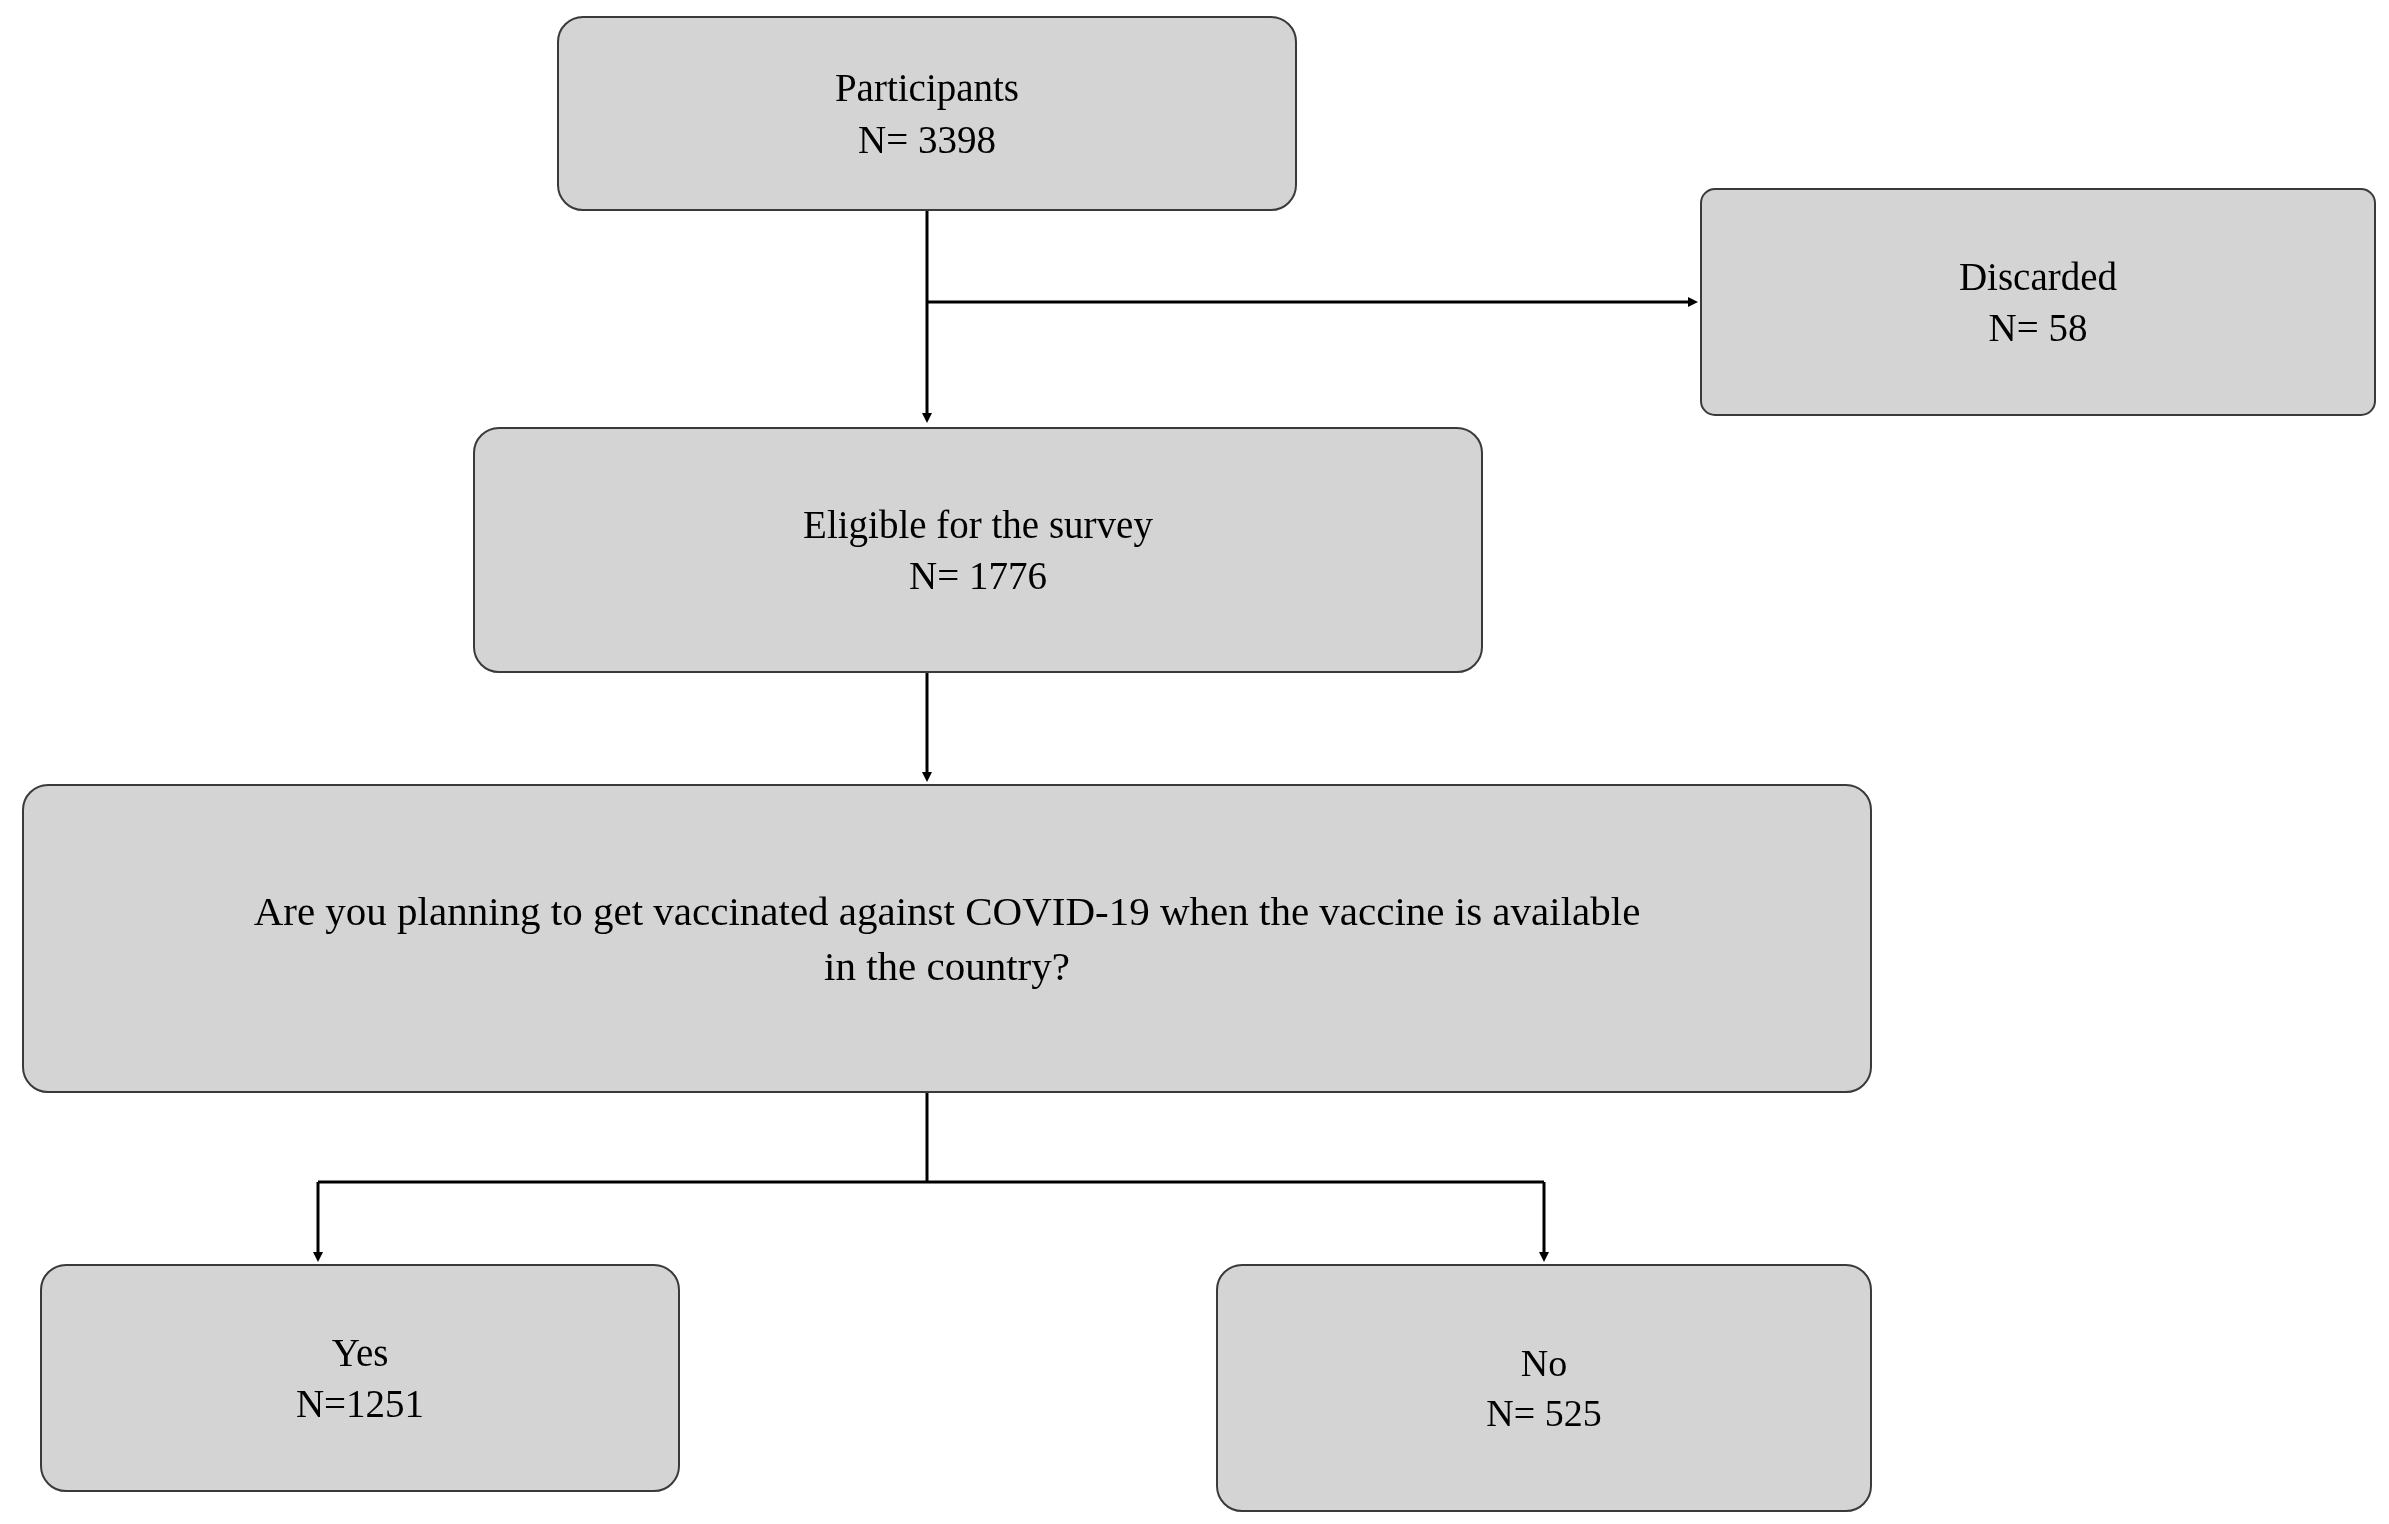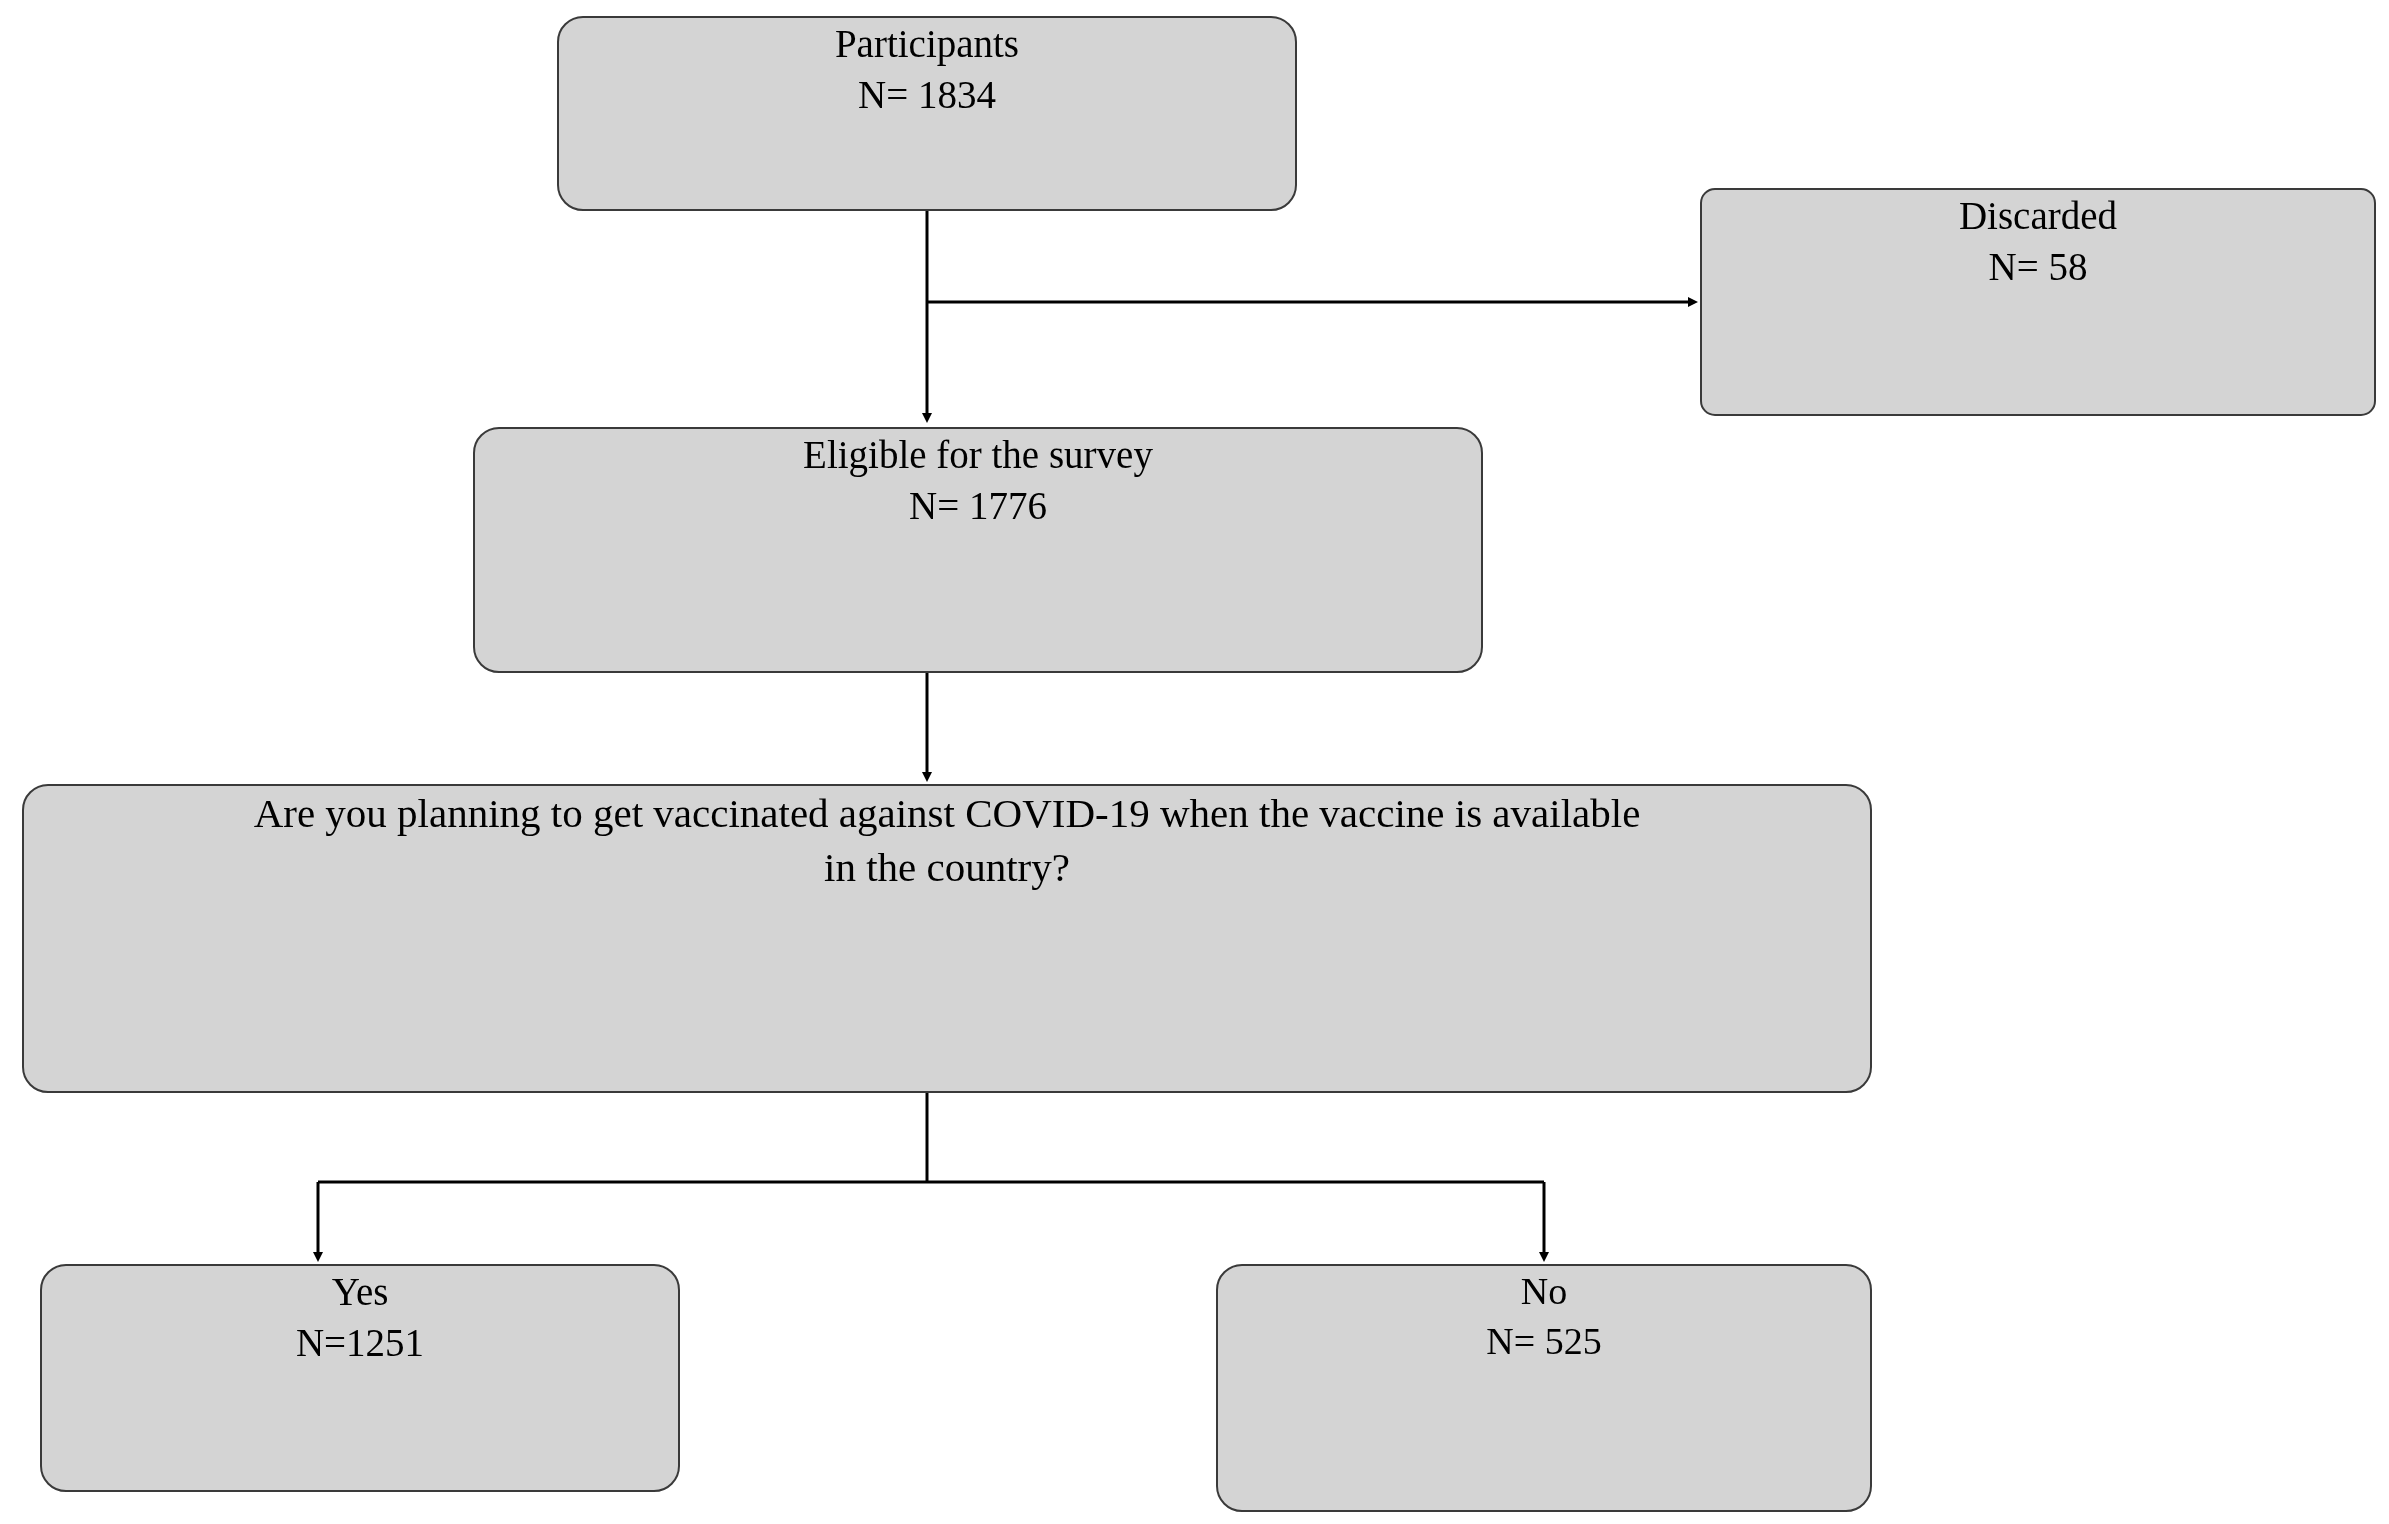--- a/index.html
+++ b/index.html
@@ -20,20 +20,21 @@
   }
   .node {
     position: absolute;
     box-sizing: border-box;
     background: #d4d4d4;
     border: 2px solid #3a3a3a;
     border-radius: 26px;
     display: flex;
     flex-direction: column;
     align-items: center;
+    justify-content: center;
     text-align: center;
     line-height: 1.32;
   }
   .node .line1 {
     display: block;
     white-space: pre-wrap;
   }
   .node .line2 {
     display: block;
     white-space: pre-wrap;
@@ -92,21 +93,21 @@
     <path d="M927,671 L927,777" stroke="#000000" stroke-width="3" fill="none" marker-end="url(#arrow)"></path>
 
     <path d="M927,1093 L927,1182" stroke="#000000" stroke-width="3" fill="none"></path>
     <path d="M318,1182 L1544,1182" stroke="#000000" stroke-width="3" fill="none"></path>
     <path d="M318,1182 L318,1257" stroke="#000000" stroke-width="3" fill="none" marker-end="url(#arrow)"></path>
     <path d="M1544,1182 L1544,1257" stroke="#000000" stroke-width="3" fill="none" marker-end="url(#arrow)"></path>
   </svg>
 
   <div class="node" id="node-participants">
     <span class="line1">Participants</span>
-    <span class="line2">N= 1834</span>
+    <span class="line2">N= 3398</span>
   </div>
 
   <div class="node" id="node-discarded">
     <span class="line1">Discarded</span>
     <span class="line2">N= 58</span>
   </div>
 
   <div class="node" id="node-eligible">
     <span class="line1">Eligible for the survey</span>
     <span class="line2">N= 1776</span>

